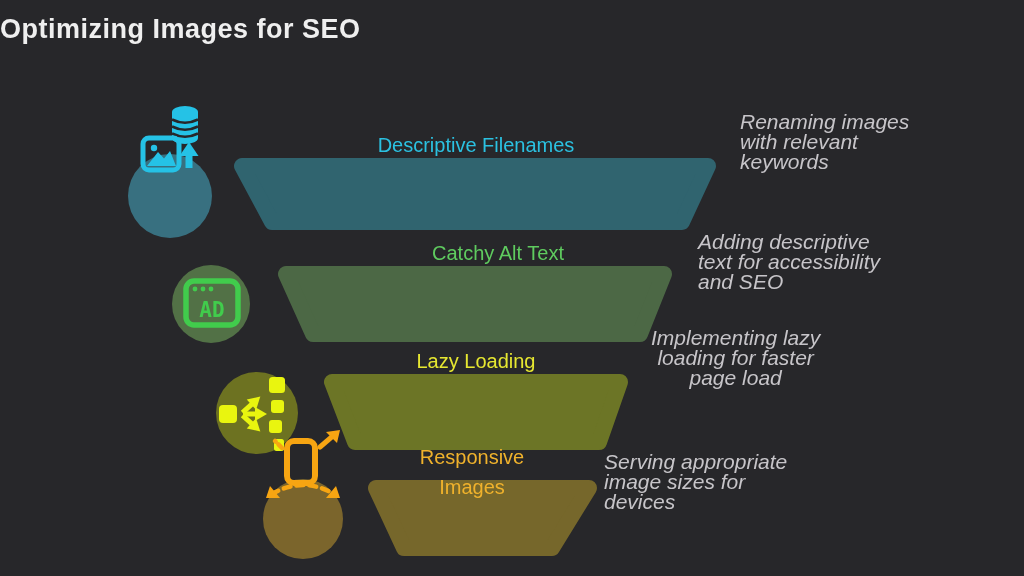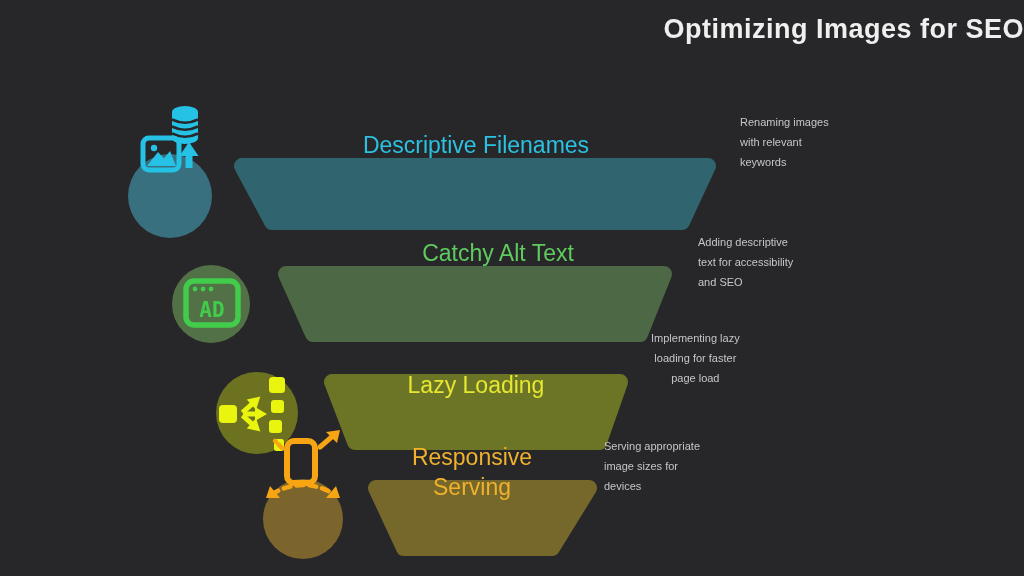--- a/index.html
+++ b/index.html
@@ -3,29 +3,29 @@
 <meta charset="utf-8">
 <style>
   html,body{margin:0;padding:0;}
   body{
     width:1024px;height:576px;position:relative;overflow:hidden;
     font-family:"Liberation Sans", sans-serif;
     background:#27272a;
   }
   .abs{position:absolute;}
   #title{
-    top:14px;left:0;width:1024px;text-align:right;
+    top:14px;left:0;width:1024px;text-align:left;
     font-size:27px;font-weight:600;letter-spacing:.5px;
   }
   .level-label{
-    white-space:pre-line;text-align:center;font-size:23px;font-weight:500;
+    white-space:pre-line;text-align:center;font-size:20px;font-weight:500;
     transform:translateX(-50%);line-height:30px;z-index:3;width:420px;
   }
   .desc{
-    white-space:pre-line;font-size:11px;line-height:20px;z-index:1;font-weight:400;
+    white-space:pre-line;font-size:21px;line-height:20px;z-index:1;font-weight:400;font-style:italic;
   }
   svg{display:block;}
   #shapes{top:0;left:0;z-index:0;}
   .icon-svg{z-index:2;}
 </style>
 </head>
 <body style="background: rgb(39, 39, 42);">
 
 <div id="title" class="abs" style="color: rgb(239, 239, 239);">Optimizing Images for SEO</div>
 
@@ -115,28 +115,28 @@
   </g>
   <g stroke="none" fill="#f7a512">
     <path d="M84,2 L70,4 L81,15 Z"></path>
     <path d="M10,70 L24,70 L14,58 Z"></path>
     <path d="M84,70 L70,70 L80,58 Z"></path>
   </g>
 </svg>
 
 <div class="abs level-label" style="left: 476px; top: 130px; color: rgb(43, 193, 225);">Descriptive Filenames</div>
 <div class="abs level-label" style="left: 498px; top: 238px; color: rgb(95, 203, 95);">Catchy Alt Text</div>
-<div class="abs level-label" style="left: 476px; top: 346px; color: rgb(230, 231, 49); margin-top: 24px;">Lazy Loading</div>
+<div class="abs level-label" style="left: 476px; top: 346px; color: rgb(230, 231, 49);">Lazy Loading</div>
 <div class="abs level-label" style="left: 472px; top: 442px; color: rgb(240, 178, 44);">Responsive
-Serving</div>
+Images</div>
 
 <div class="abs desc" style="left: 740px; top: 112px; color: rgb(199, 197, 201);">Renaming images
 with relevant
 keywords</div>
 <div class="abs desc" style="left: 698px; top: 232px; color: rgb(199, 197, 201);">Adding descriptive
 text for accessibility
 and SEO</div>
 <div class="abs desc" style="left: 651px; top: 328px; color: rgb(199, 197, 201); text-align: center;">Implementing lazy
 loading for faster
 page load</div>
-<div class="abs desc" style="left: 604px; top: 436px; color: rgb(199, 197, 201);">Serving appropriate
+<div class="abs desc" style="left: 604px; top: 452px; color: rgb(199, 197, 201);">Serving appropriate
 image sizes for
 devices</div>
 
 </body></html>

